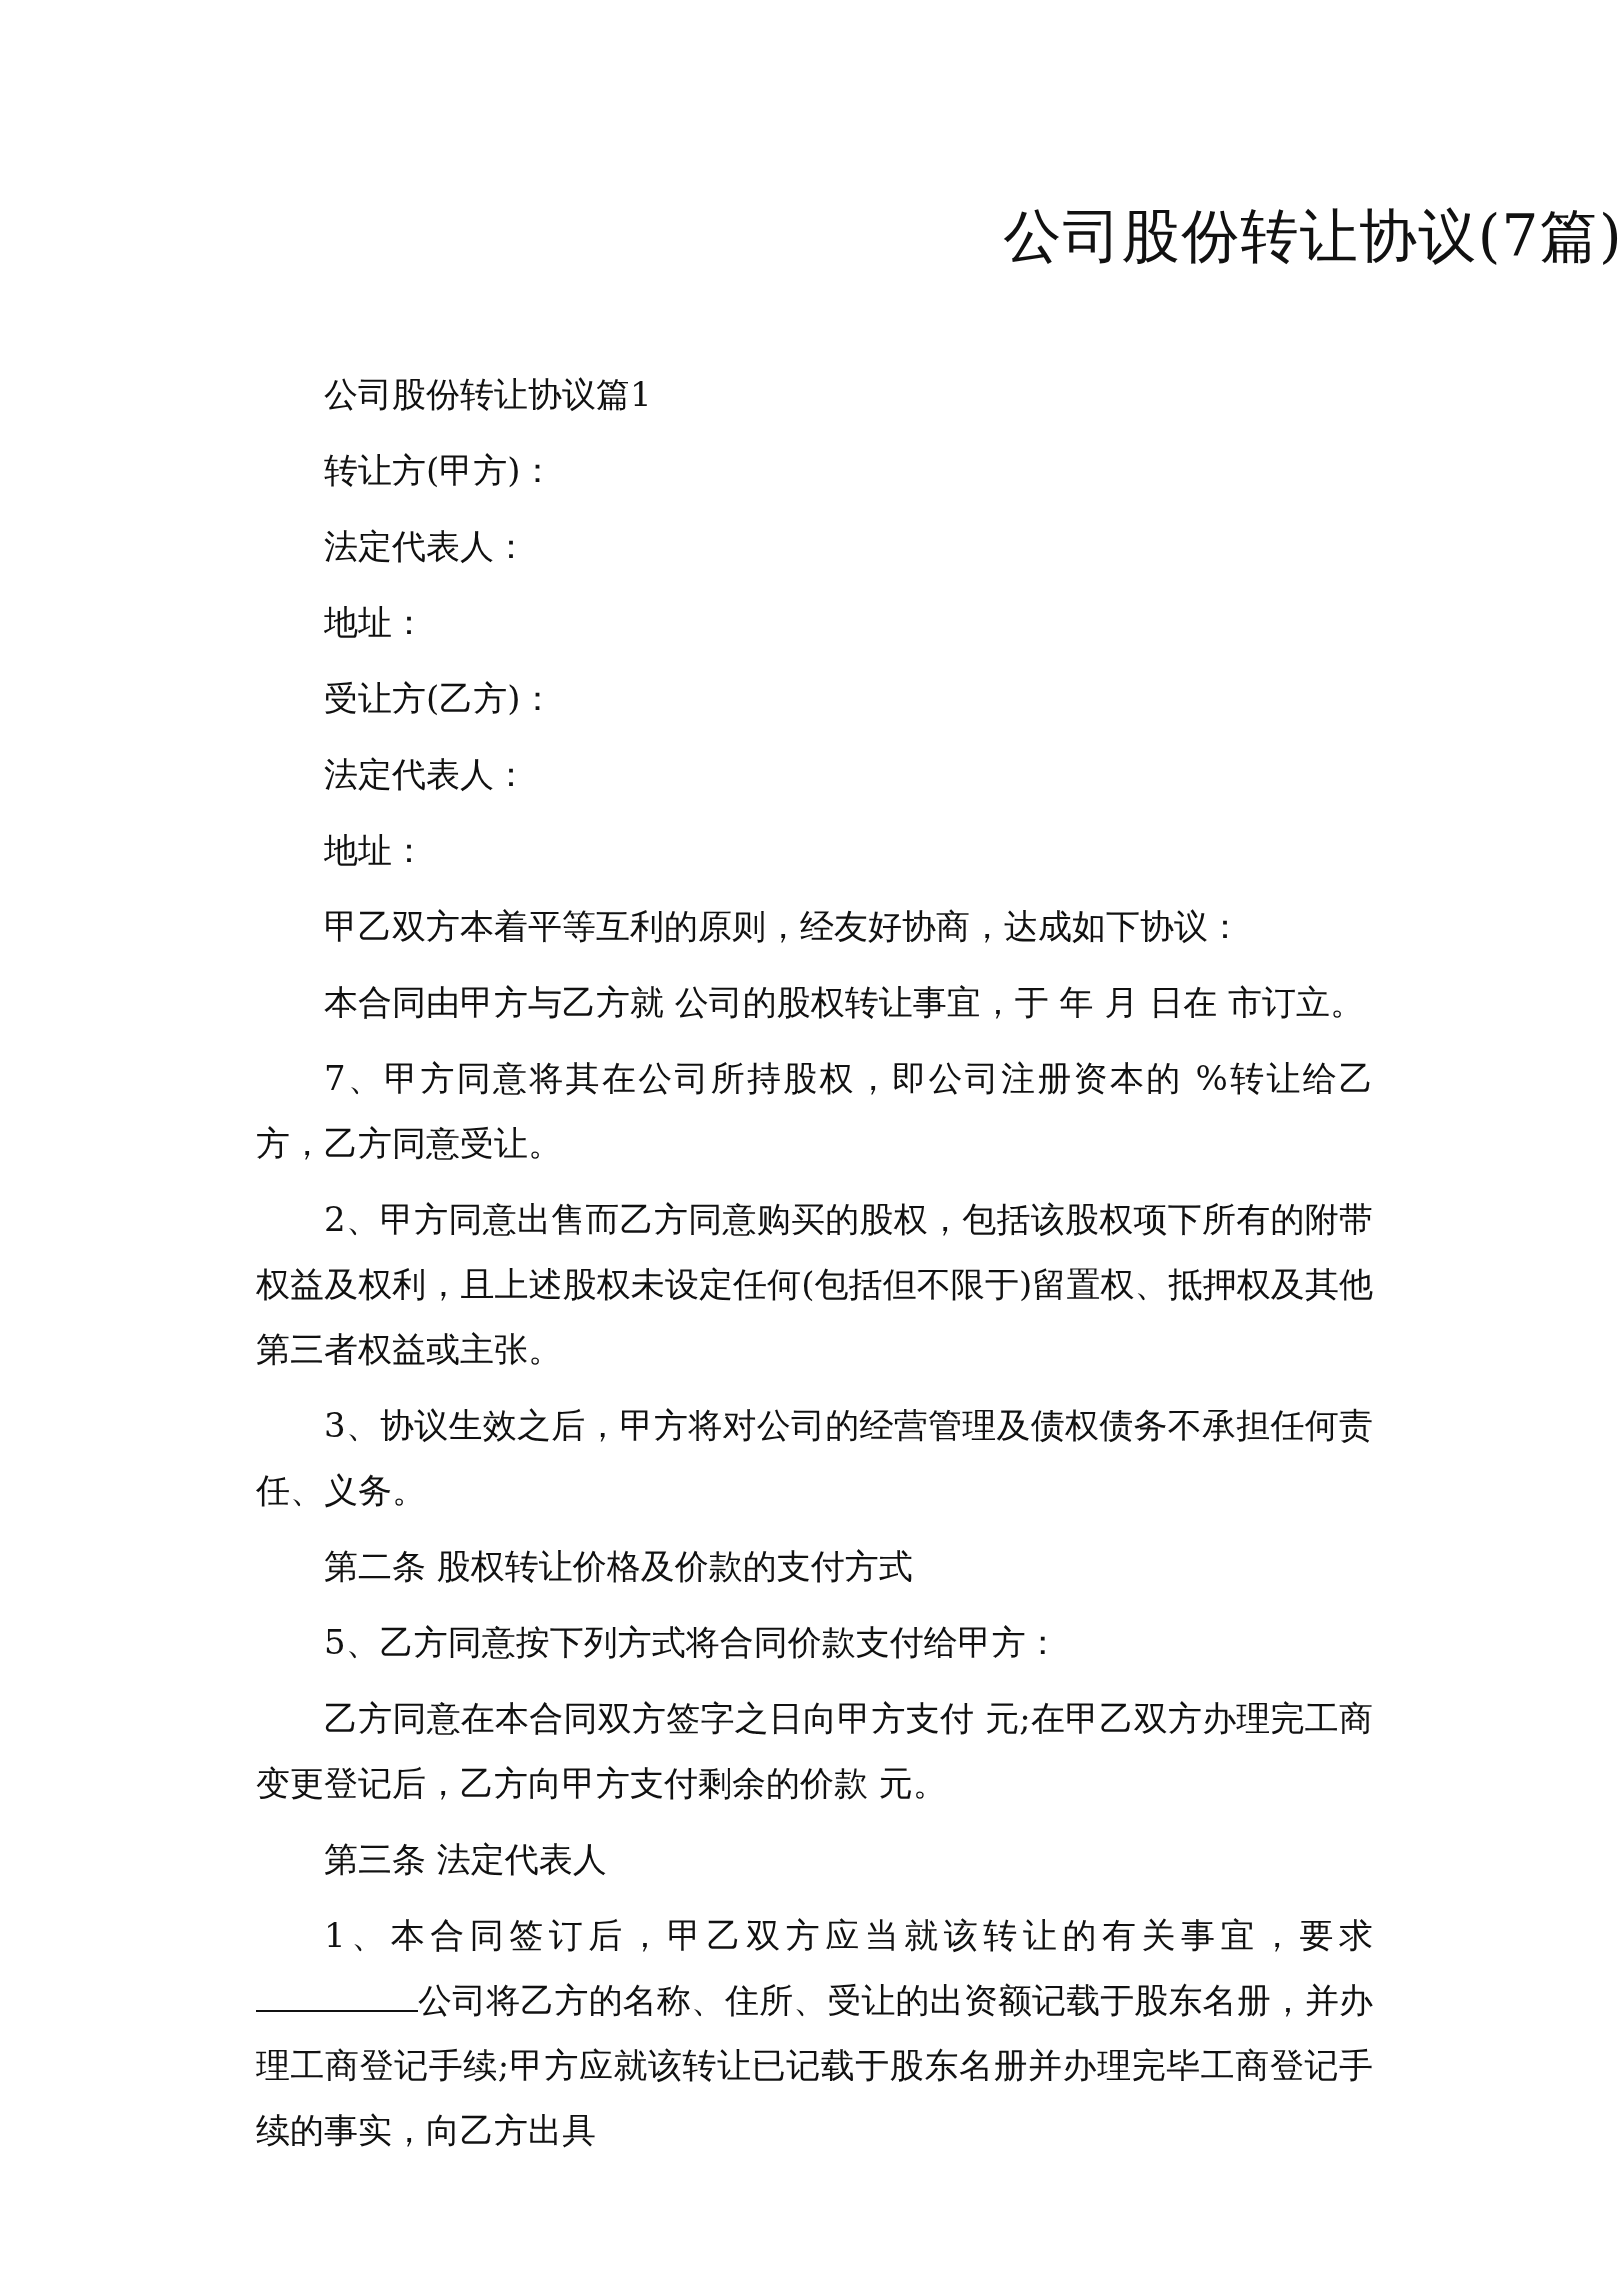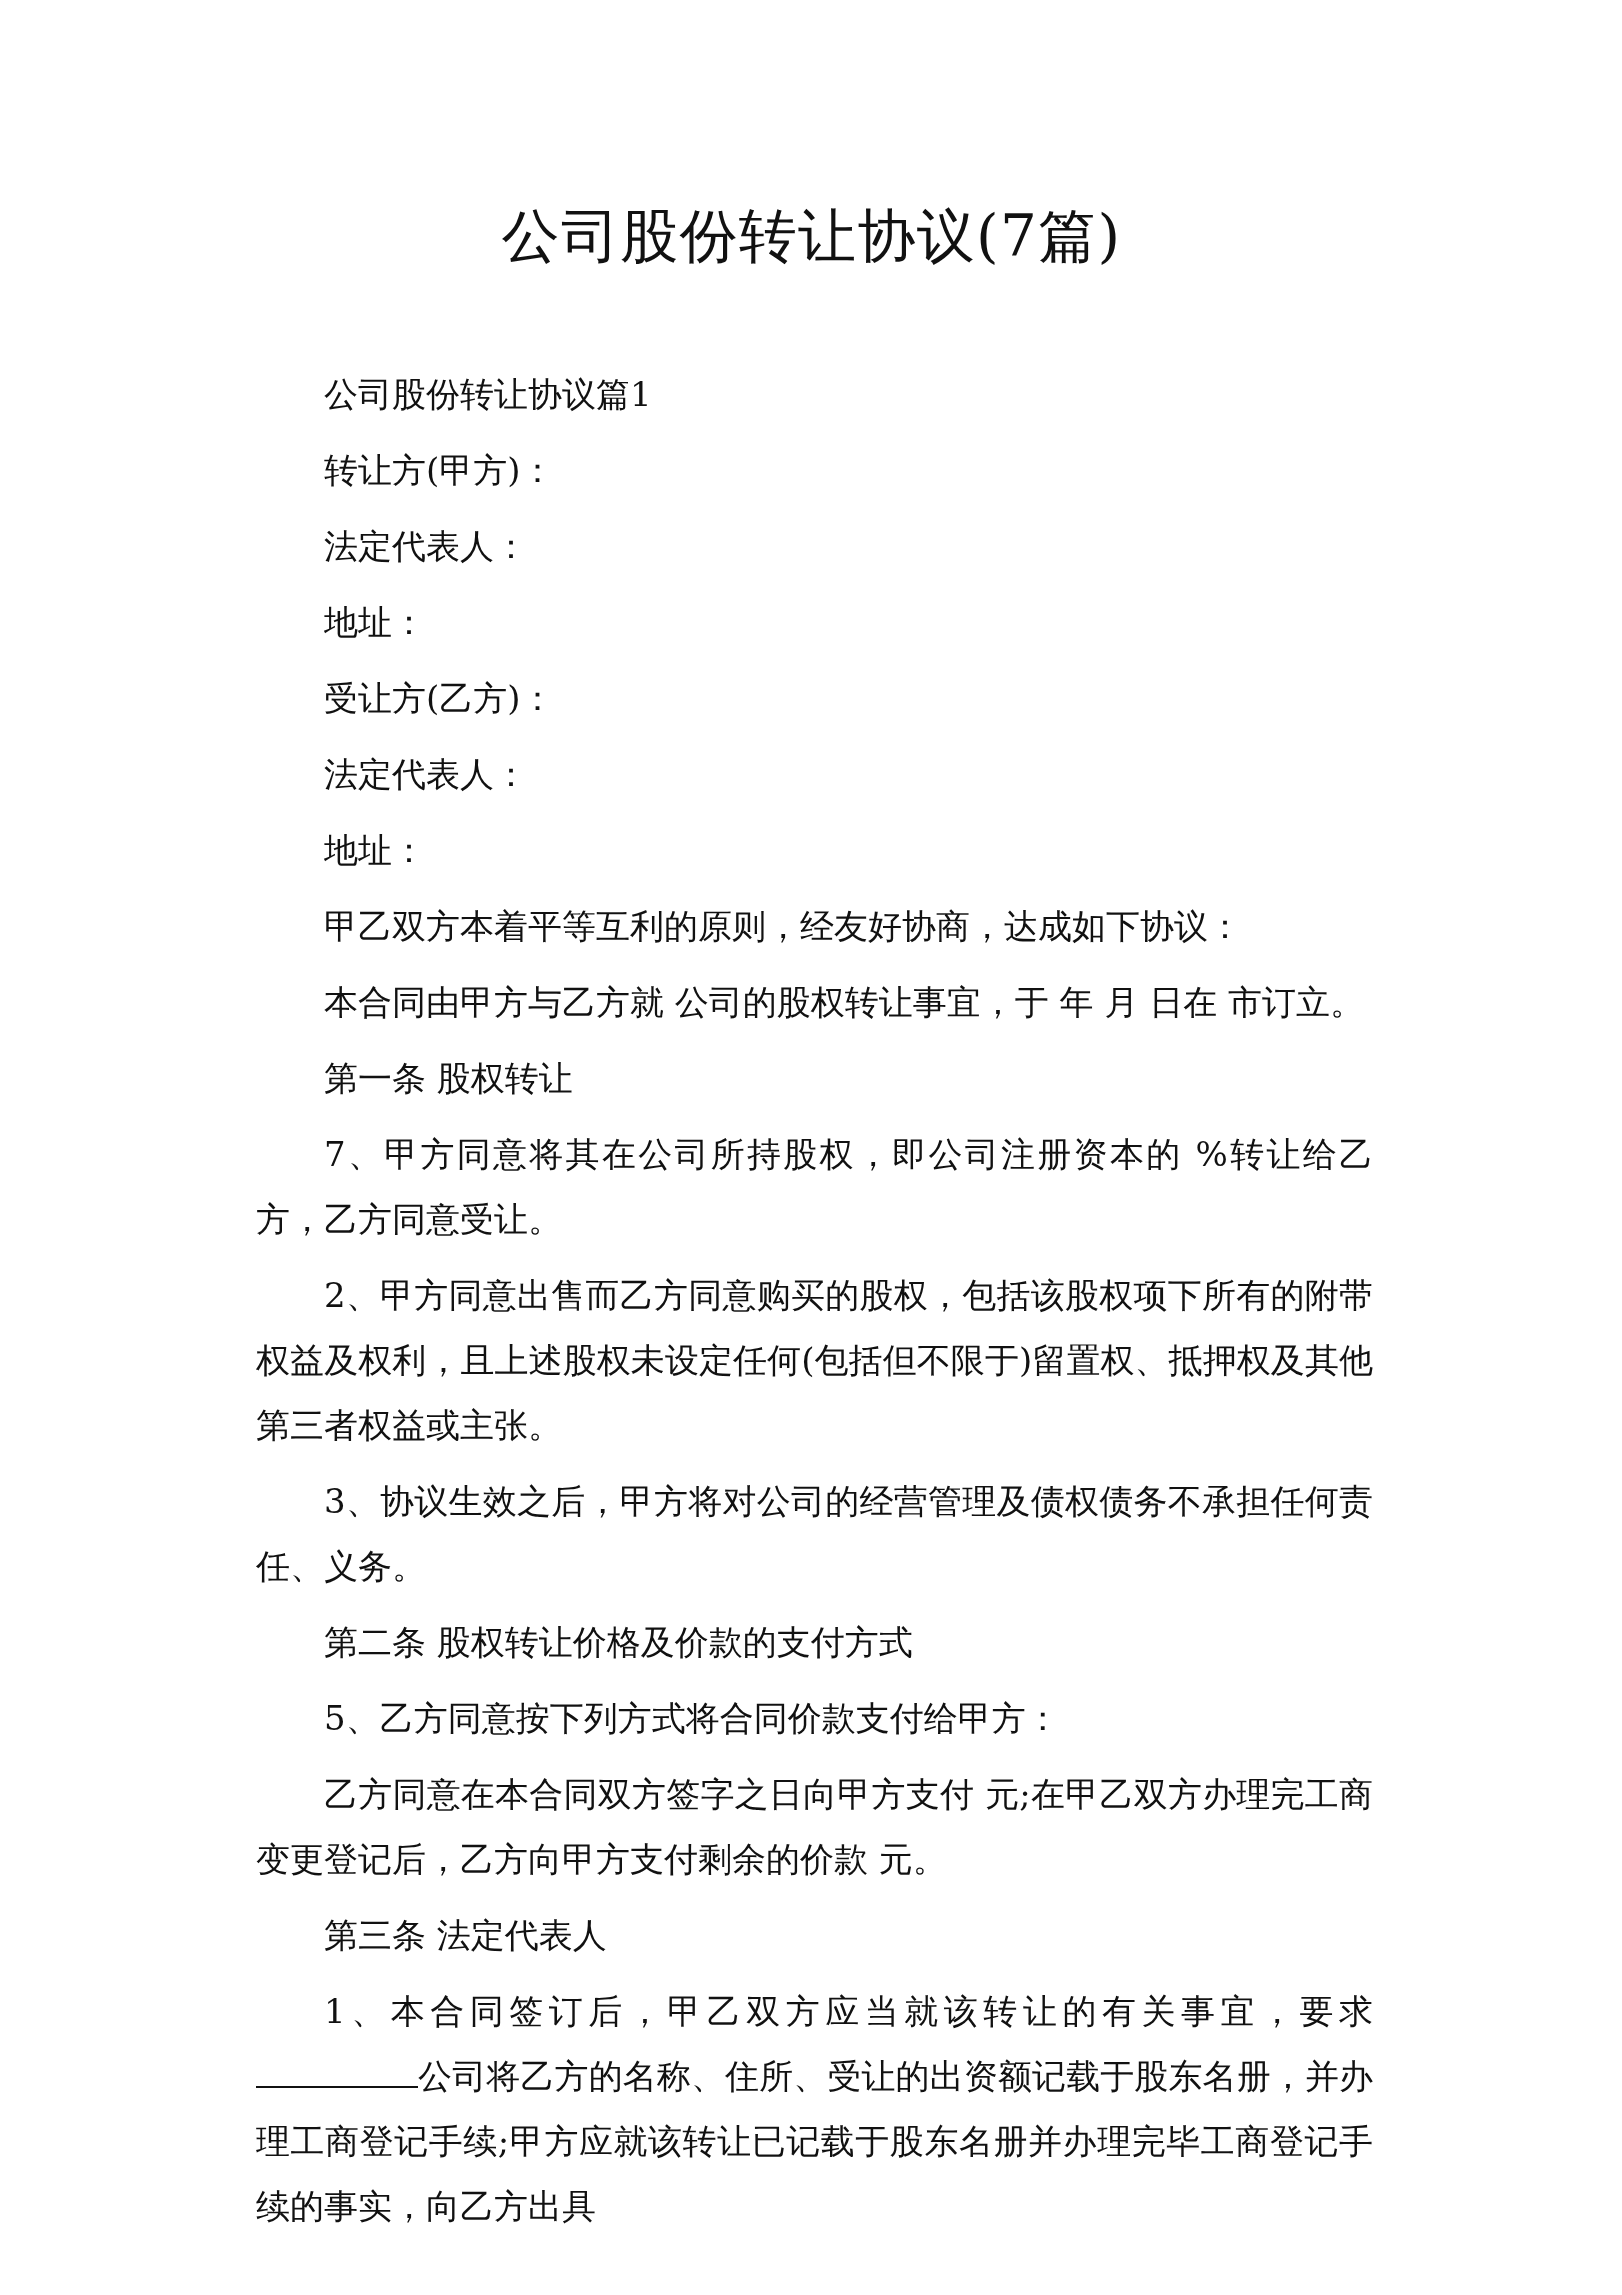--- a/index.html
+++ b/index.html
@@ -20,21 +20,21 @@
       left: 0; top: 0;
       width: 1623px;
       height: 2295px;
       background: #ffffff;
     }
     .title {
       position: absolute;
       top: 190px;
       left: 0;
       width: 1623px;
-      text-align: center;
+      text-align: right;
       font-size: 58px;
       line-height: 92px;
       letter-spacing: 1.3px;
       font-weight: normal;
       margin: 0;
     }
     .body {
       position: absolute;
       top: 351px;
       left: 245px;
@@ -67,21 +67,20 @@
   <div class="body">
     <p class="p indent">公司股份转让协议篇1</p>
     <p class="p indent">转让方(甲方)：</p>
     <p class="p indent">法定代表人：</p>
     <p class="p indent">地址：</p>
     <p class="p indent">受让方(乙方)：</p>
     <p class="p indent">法定代表人：</p>
     <p class="p indent">地址：</p>
     <p class="p indent">甲乙双方本着平等互利的原则，经友好协商，达成如下协议：</p>
     <p class="p indent">本合同由甲方与乙方就 公司的股权转让事宜，于 年 月 日在 市订立。</p>
-    <p class="p indent">第一条 股权转让</p>
     <p class="p indent">7、甲方同意将其在公司所持股权，即公司注册资本的 %转让给乙方，乙方同意受让。</p>
     <p class="p indent">2、甲方同意出售而乙方同意购买的股权，包括该股权项下所有的附带权益及权利，且上述股权未设定任何(包括但不限于)留置权、抵押权及其他第三者权益或主张。</p>
     <p class="p indent">3、协议生效之后，甲方将对公司的经营管理及债权债务不承担任何责任、义务。</p>
     <p class="p indent">第二条 股权转让价格及价款的支付方式</p>
     <p class="p indent">5、乙方同意按下列方式将合同价款支付给甲方：</p>
     <p class="p indent">乙方同意在本合同双方签字之日向甲方支付 元;在甲乙双方办理完工商变更登记后，乙方向甲方支付剩余的价款 元。</p>
     <p class="p indent">第三条 法定代表人</p>
     <p class="p indent"><span>1、本合同签订后，甲乙双方应当就该转让的有关事宜，要求</span><span class="blank"></span><span>公司将乙方的名称、住所、受让的出资额记载于股东名册，并办理工商登记手续;甲方应就该转让已记载于股东名册并办理完毕工商登记手续的事实，向乙方出具</span></p>
   </div>
 </div>

